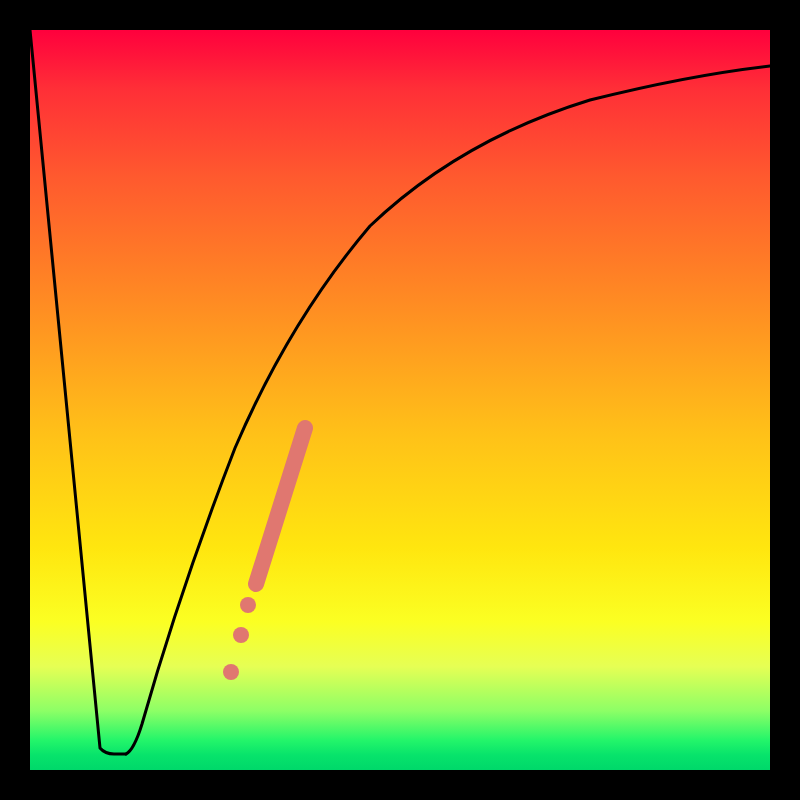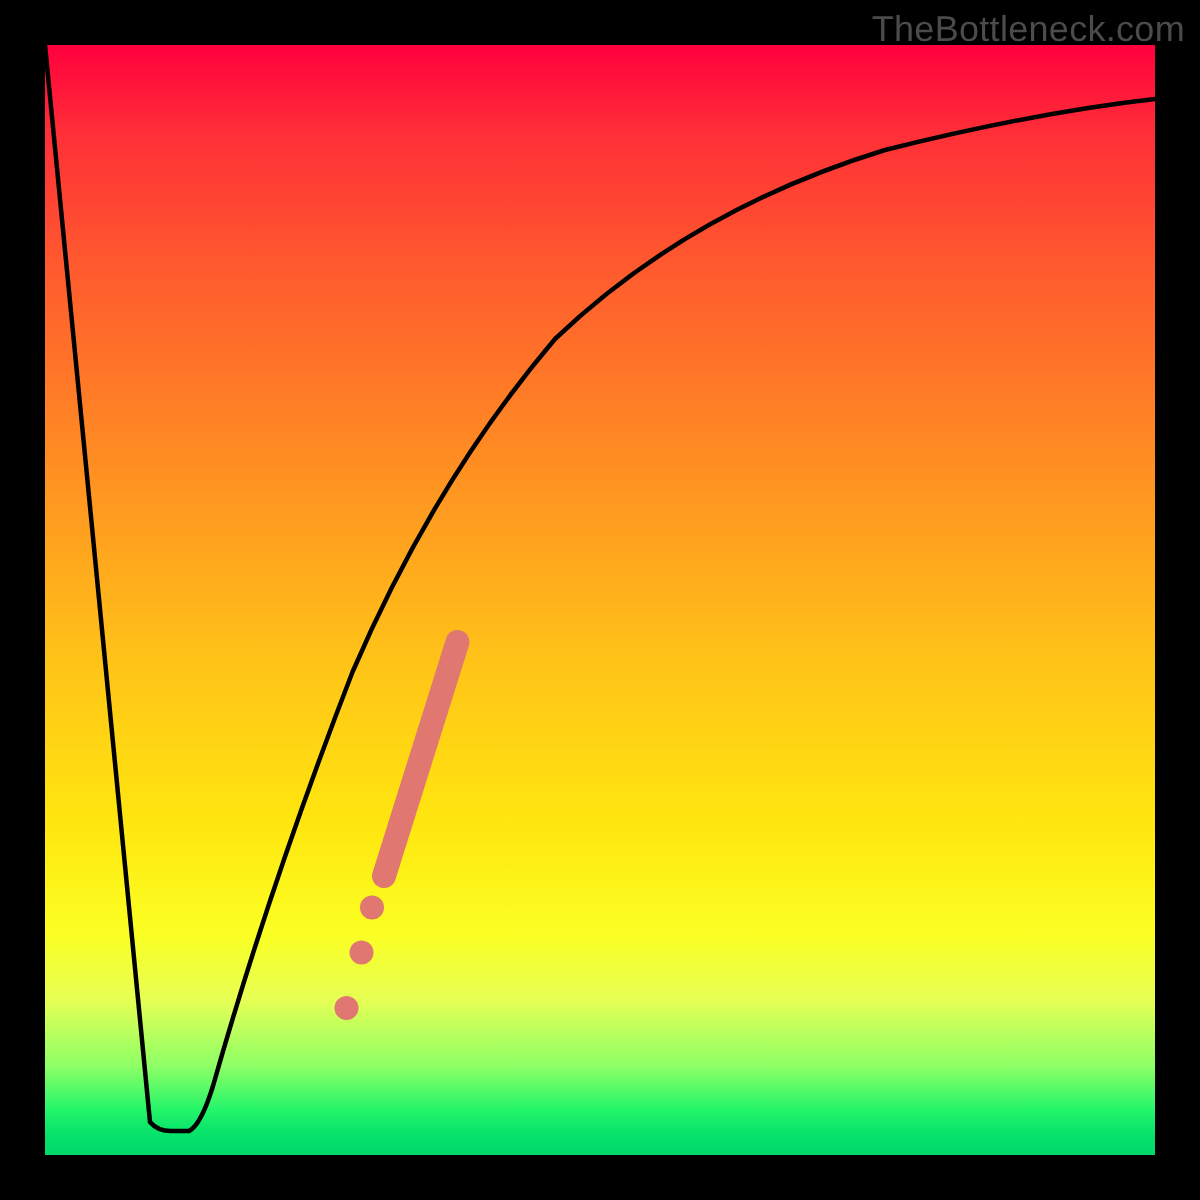--- a/index.html
+++ b/index.html
@@ -84,14 +84,13 @@
                Q 660 45 740 36" fill="none" stroke="#000" stroke-width="3" stroke-linecap="round"></path>
 
       <line x1="226" y1="554" x2="275" y2="398" stroke="#e07770" stroke-width="16" stroke-linecap="round"></line>
 
       <circle cx="218" cy="575" r="8" fill="#e07770"></circle>
       <circle cx="211" cy="605" r="8" fill="#e07770"></circle>
       <circle cx="201" cy="642" r="8" fill="#e07770"></circle>
     </svg>
   </div>
 
-  <div class="watermark">TheBottleneck.com</div>
 </div>
 
 </body></html>

